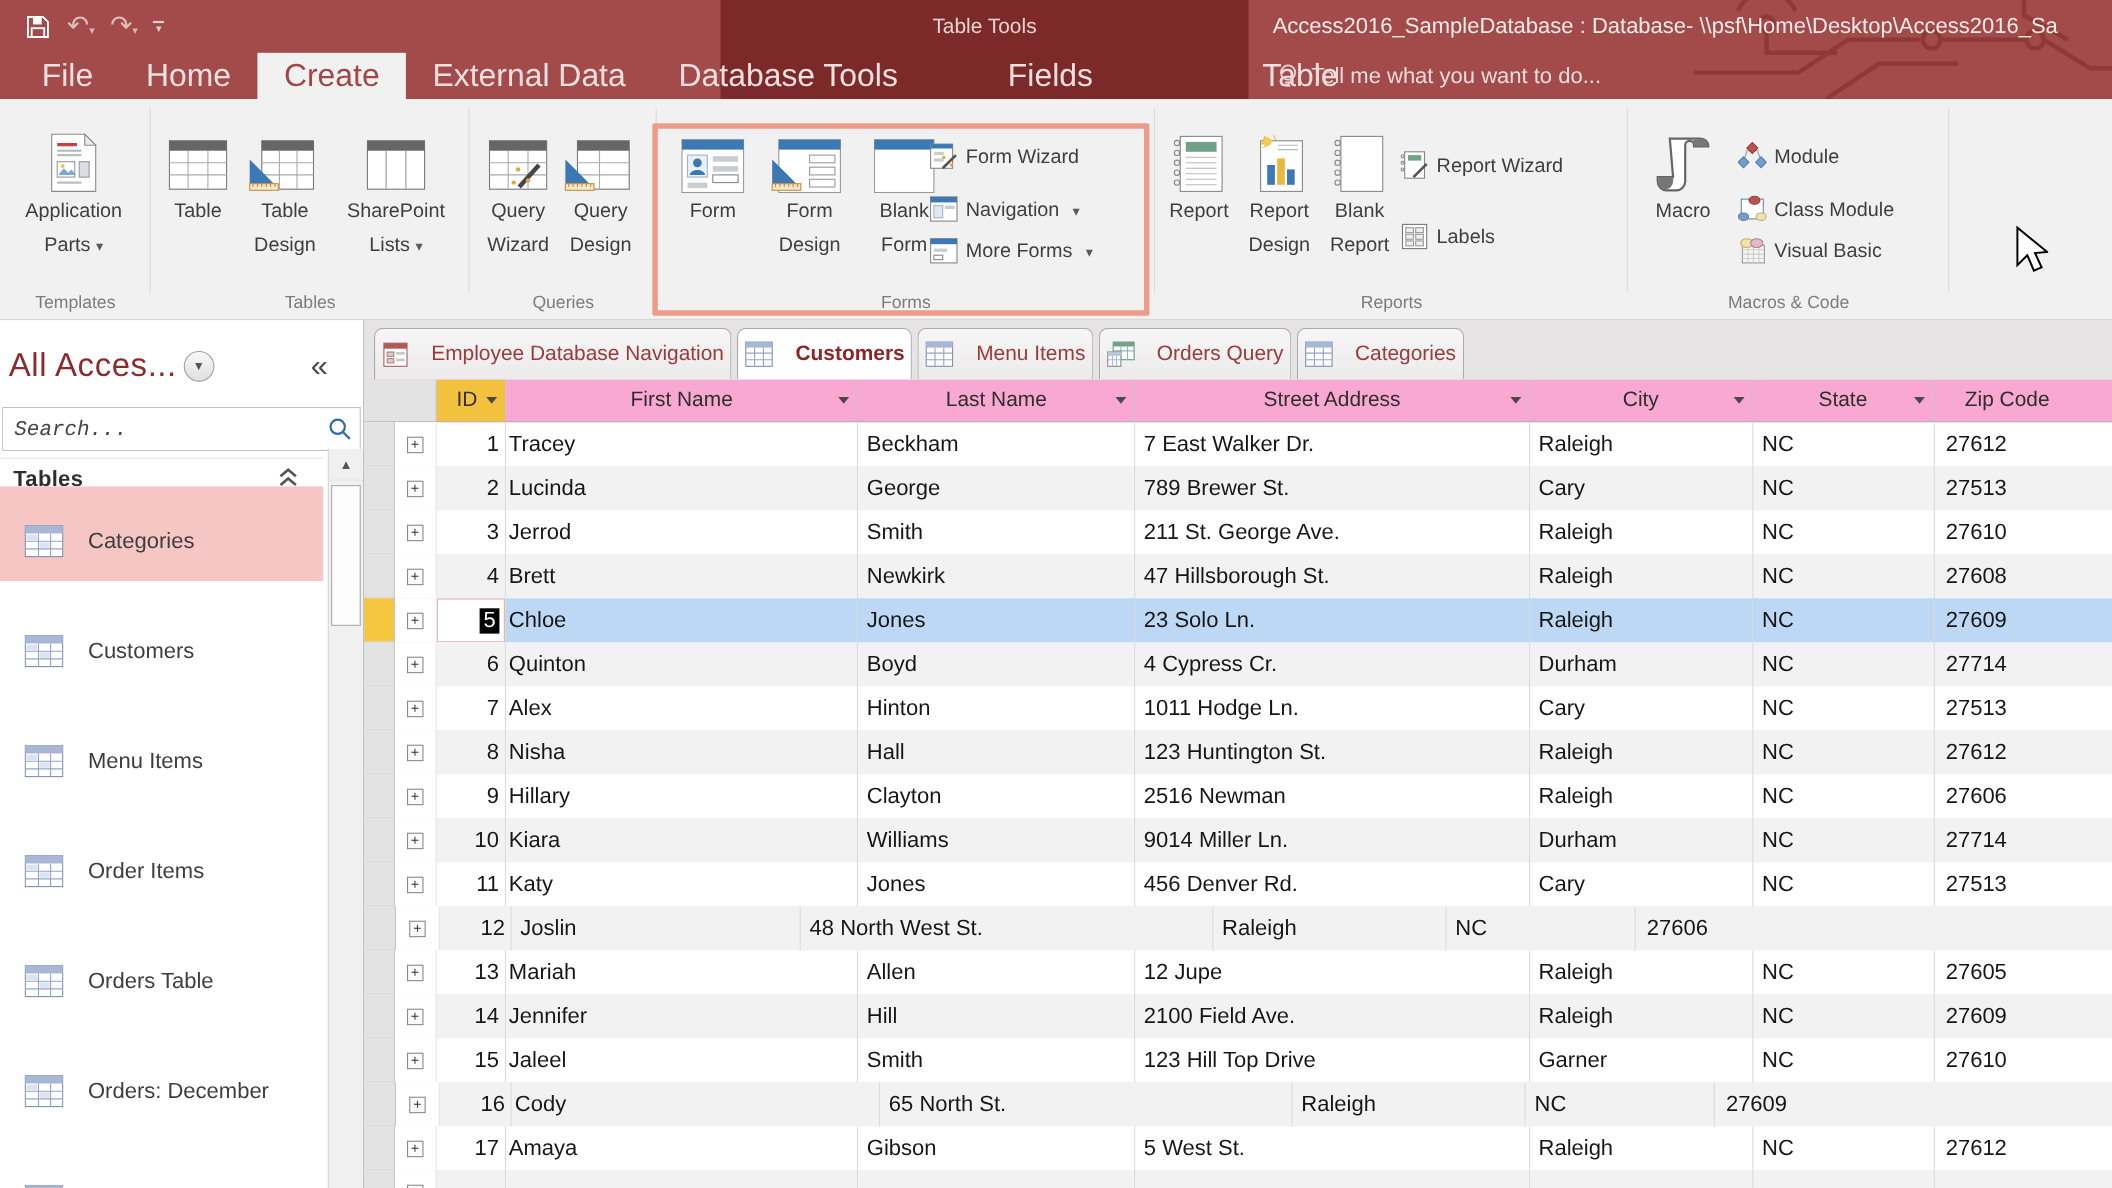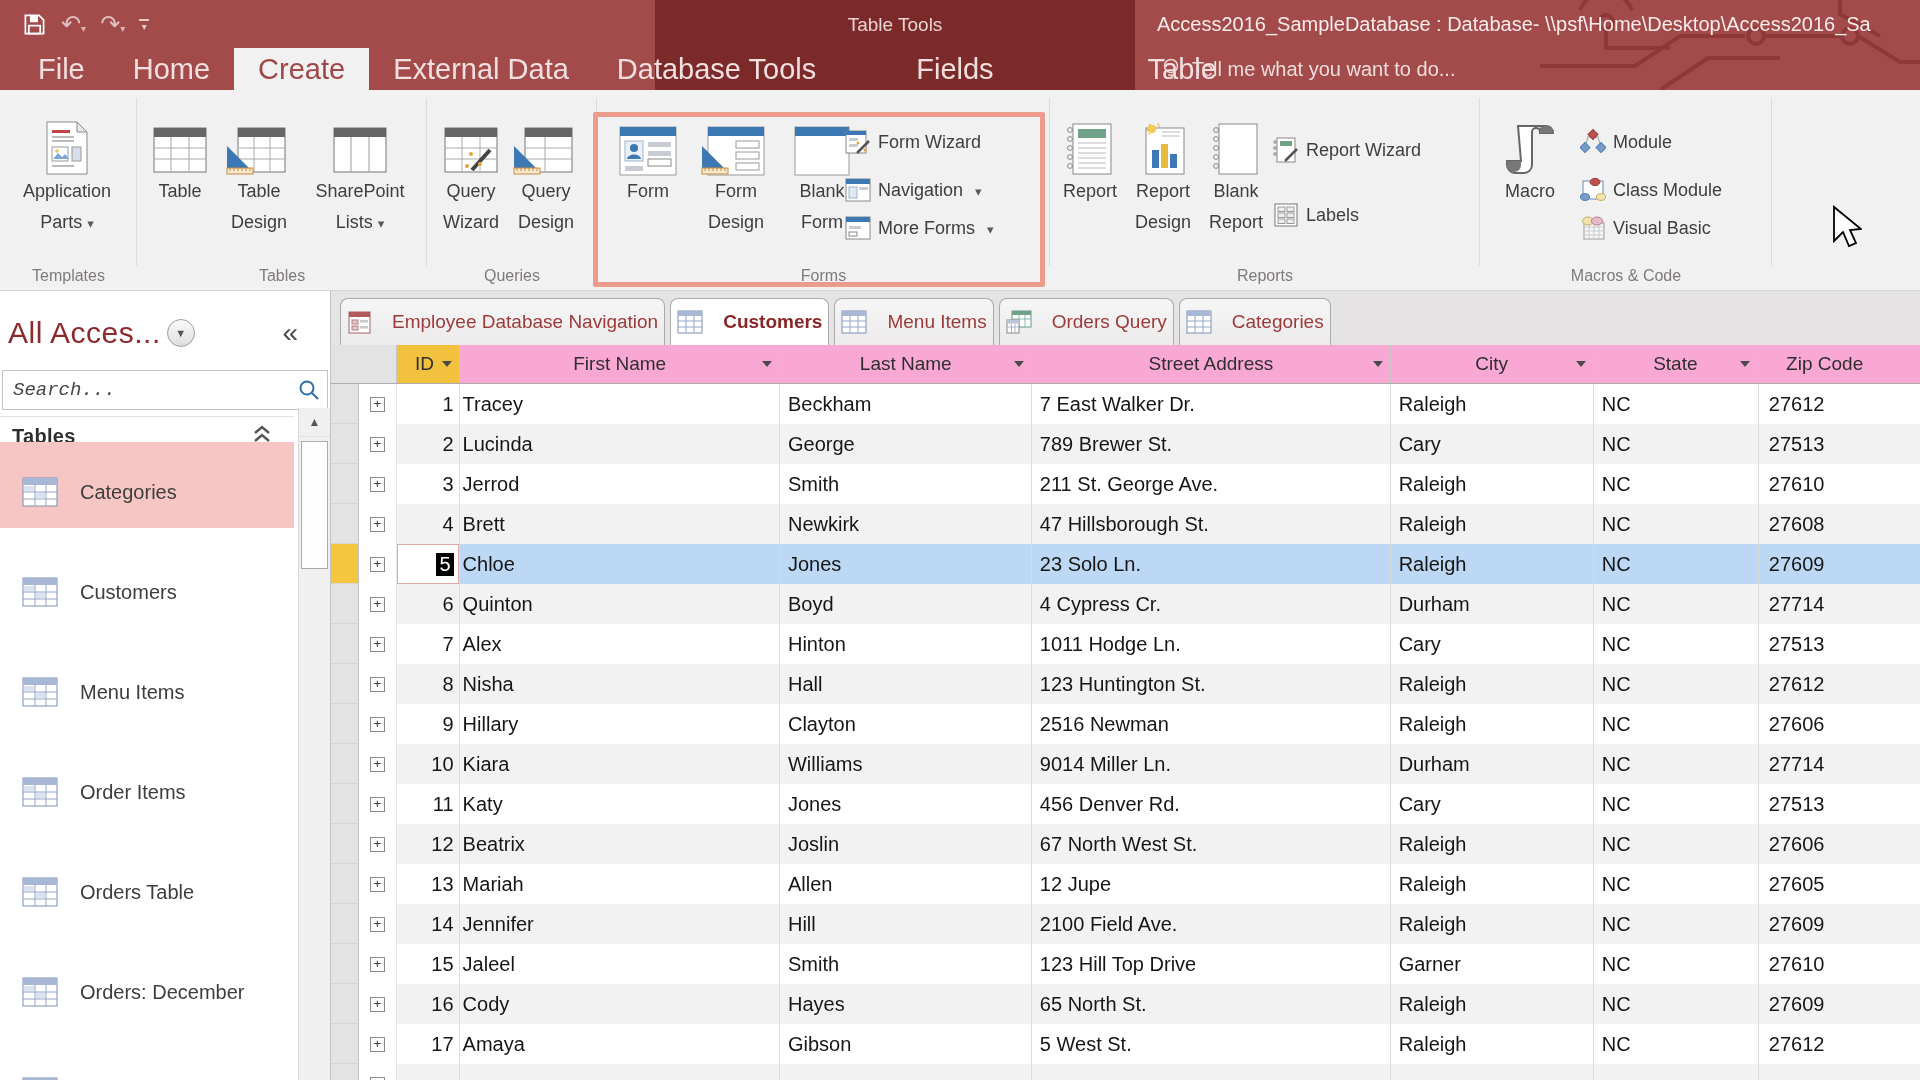--- a/index.html
+++ b/index.html
@@ -975,28 +975,25 @@
           </div>
       </div>
         <div class="drow alt">
         <div class="c rsel"></div>
         <div class="c exp">
             <span class="plus"></span>
           </div>
         <div class="c id">
             <span class="val">12</span>
           </div>
-        <div class="c first">
-            <span>Beatrix</span>
-          </div>
         <div class="c last">
             <span>Joslin</span>
           </div>
         <div class="c street">
-            <span>67 North West St.</span>
+            <span>48 North West St.</span>
           </div>
         <div class="c city">
             <span>Raleigh</span>
           </div>
         <div class="c state">
             <span>NC</span>
           </div>
         <div class="c zip">
             <span>27606</span>
           </div>
@@ -1085,23 +1082,20 @@
         <div class="drow alt">
         <div class="c rsel"></div>
         <div class="c exp">
             <span class="plus"></span>
           </div>
         <div class="c id">
             <span class="val">16</span>
           </div>
         <div class="c first">
             <span>Cody</span>
-          </div>
-        <div class="c last">
-            <span>Hayes</span>
           </div>
         <div class="c street">
             <span>65 North St.</span>
           </div>
         <div class="c city">
             <span>Raleigh</span>
           </div>
         <div class="c state">
             <span>NC</span>
           </div>

